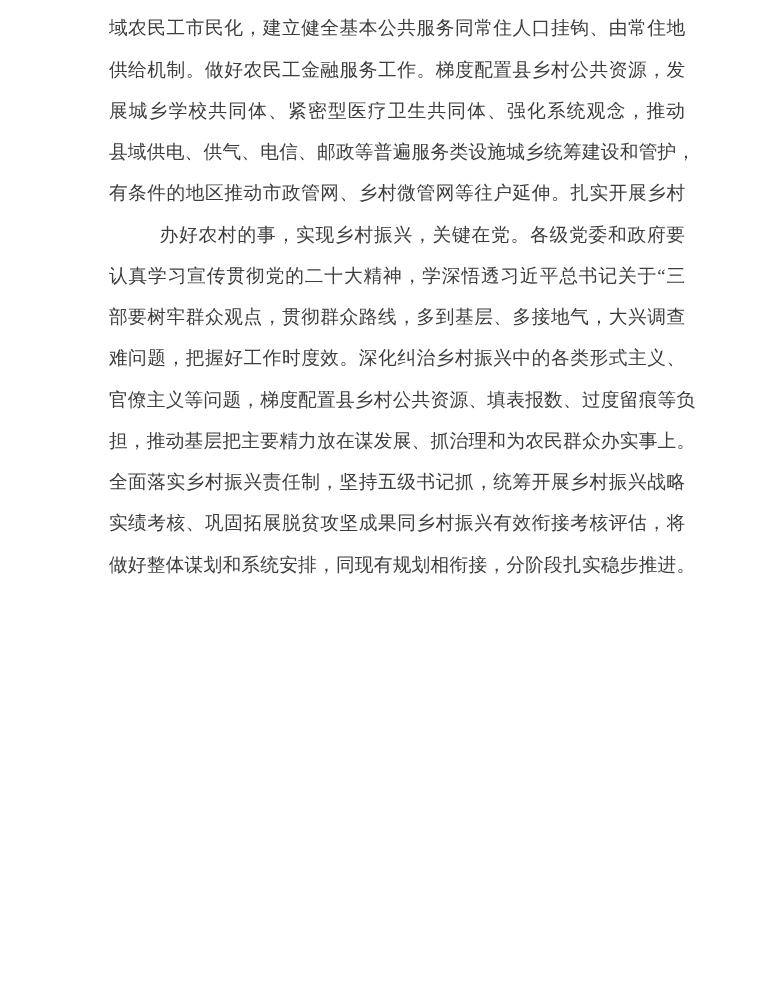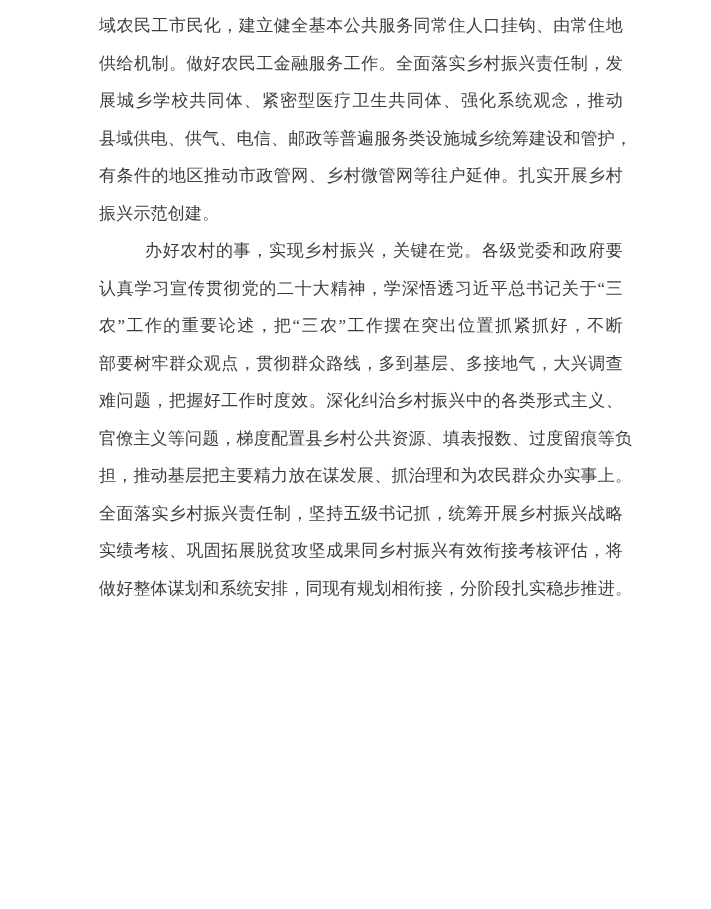--- a/index.html
+++ b/index.html
@@ -50,28 +50,26 @@
     color: #1f1f28;
     letter-spacing: 1px;
   }
 </style>
 </head>
 <body>
 
 <div class="doc-page">
   <div class="text-block">
     <div class="line">域农民工市民化，建立健全基本公共服务同常住人口挂钩、由常住地</div>
-    <div class="line">供给机制。做好农民工金融服务工作。全面落实乡村振兴责任制，发</div>
+    <div class="line">供给机制。做好农民工金融服务工作。梯度配置县乡村公共资源，发</div>
     <div class="line">展城乡学校共同体、紧密型医疗卫生共同体、强化系统观念，推动</div>
     <div class="line">县域供电、供气、电信、邮政等普遍服务类设施城乡统筹建设和管护，</div>
     <div class="line">有条件的地区推动市政管网、乡村微管网等往户延伸。扎实开展乡村</div>
-    <div class="line short">振兴示范创建。</div>
     <div class="line indent">办好农村的事，实现乡村振兴，关键在党。各级党委和政府要</div>
     <div class="line">认真学习宣传贯彻党的二十大精神，学深悟透习近平总书记关于“三</div>
-    <div class="line">农”工作的重要论述，把“三农”工作摆在突出位置抓紧抓好，不断</div>
     <div class="line">部要树牢群众观点，贯彻群众路线，多到基层、多接地气，大兴调查</div>
     <div class="line">难问题，把握好工作时度效。深化纠治乡村振兴中的各类形式主义、</div>
     <div class="line">官僚主义等问题，梯度配置县乡村公共资源、填表报数、过度留痕等负</div>
     <div class="line">担，推动基层把主要精力放在谋发展、抓治理和为农民群众办实事上。</div>
     <div class="line">全面落实乡村振兴责任制，坚持五级书记抓，统筹开展乡村振兴战略</div>
     <div class="line">实绩考核、巩固拓展脱贫攻坚成果同乡村振兴有效衔接考核评估，将</div>
     <div class="line">做好整体谋划和系统安排，同现有规划相衔接，分阶段扎实稳步推进。</div>
   </div>
   <div class="page-number">- 16 -</div>
 </div>

